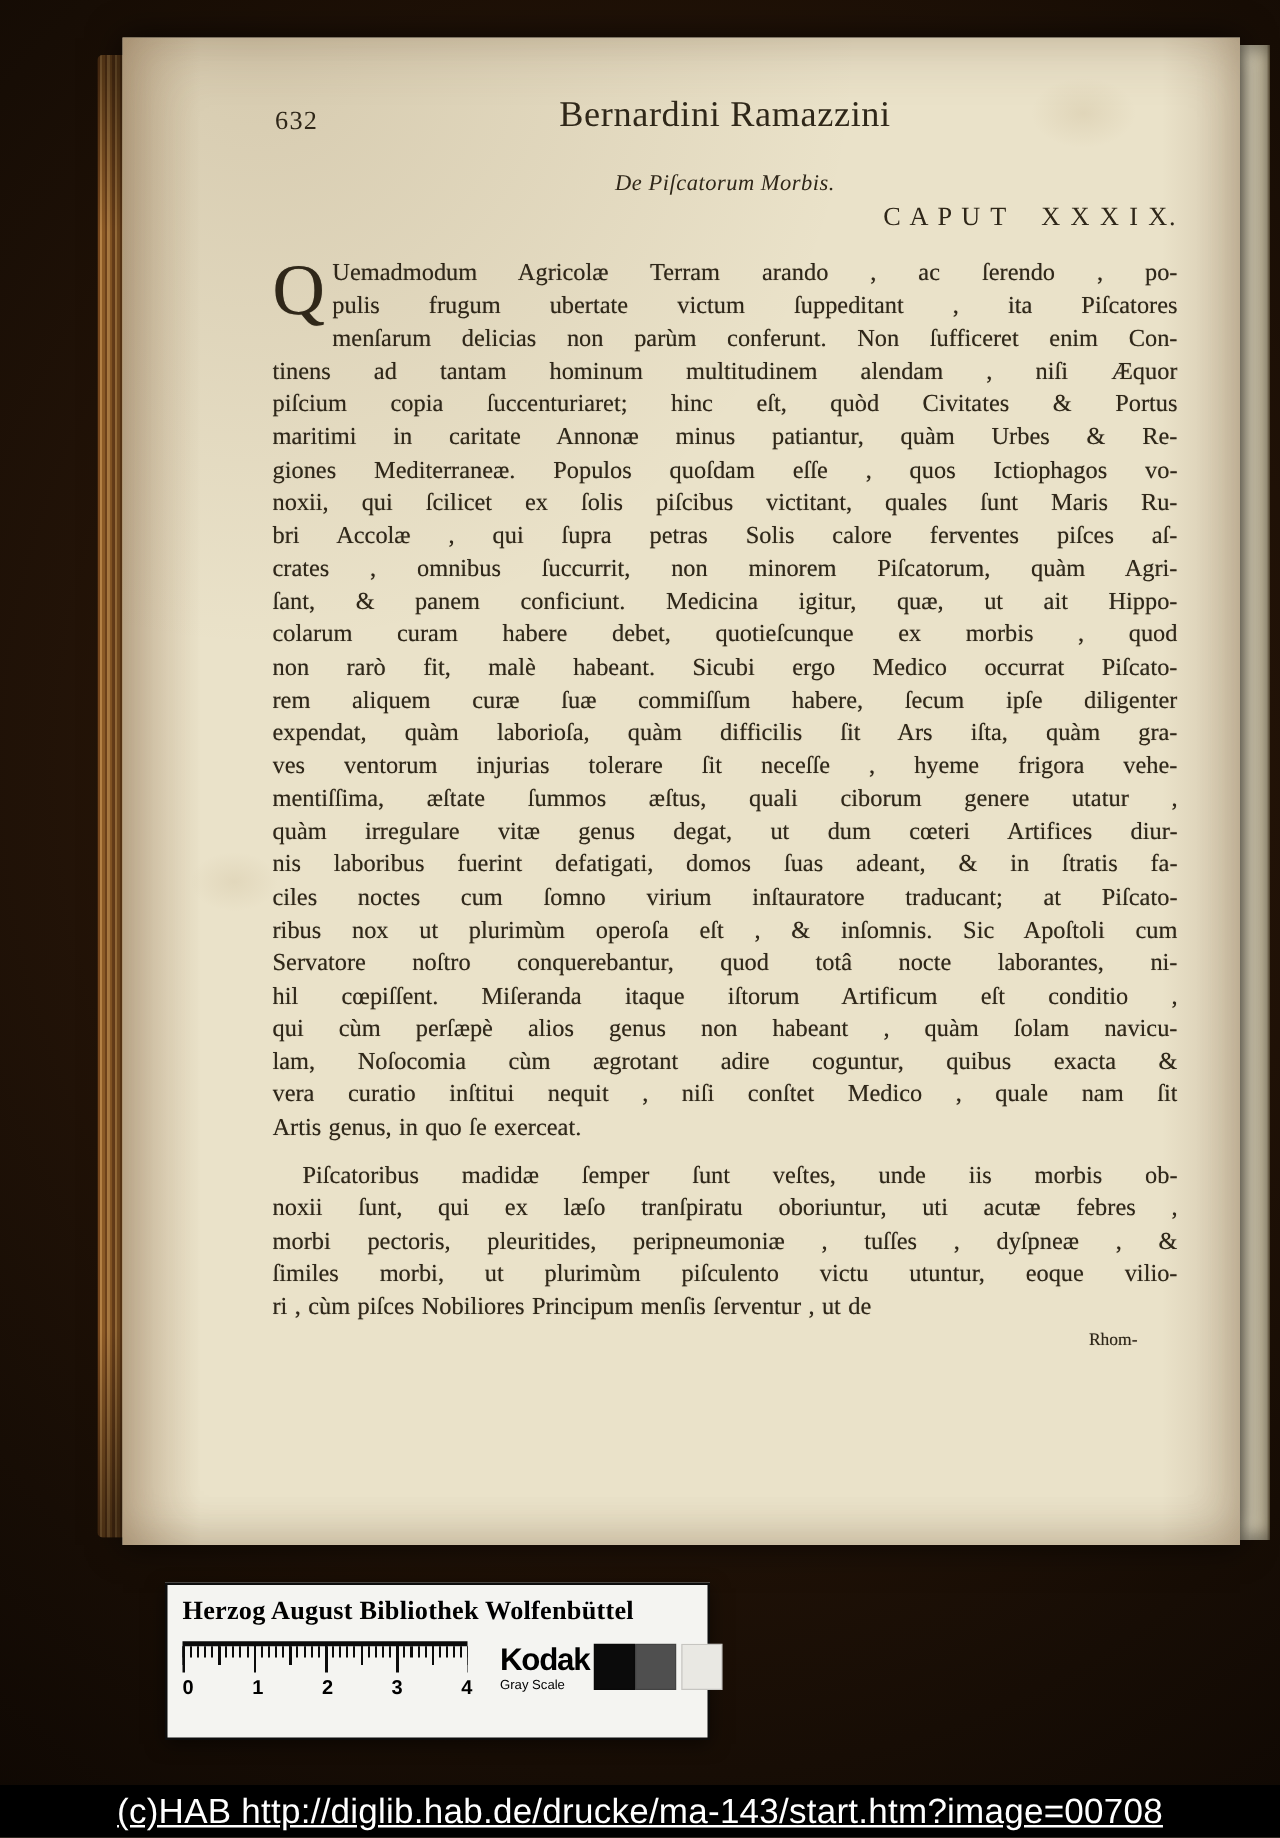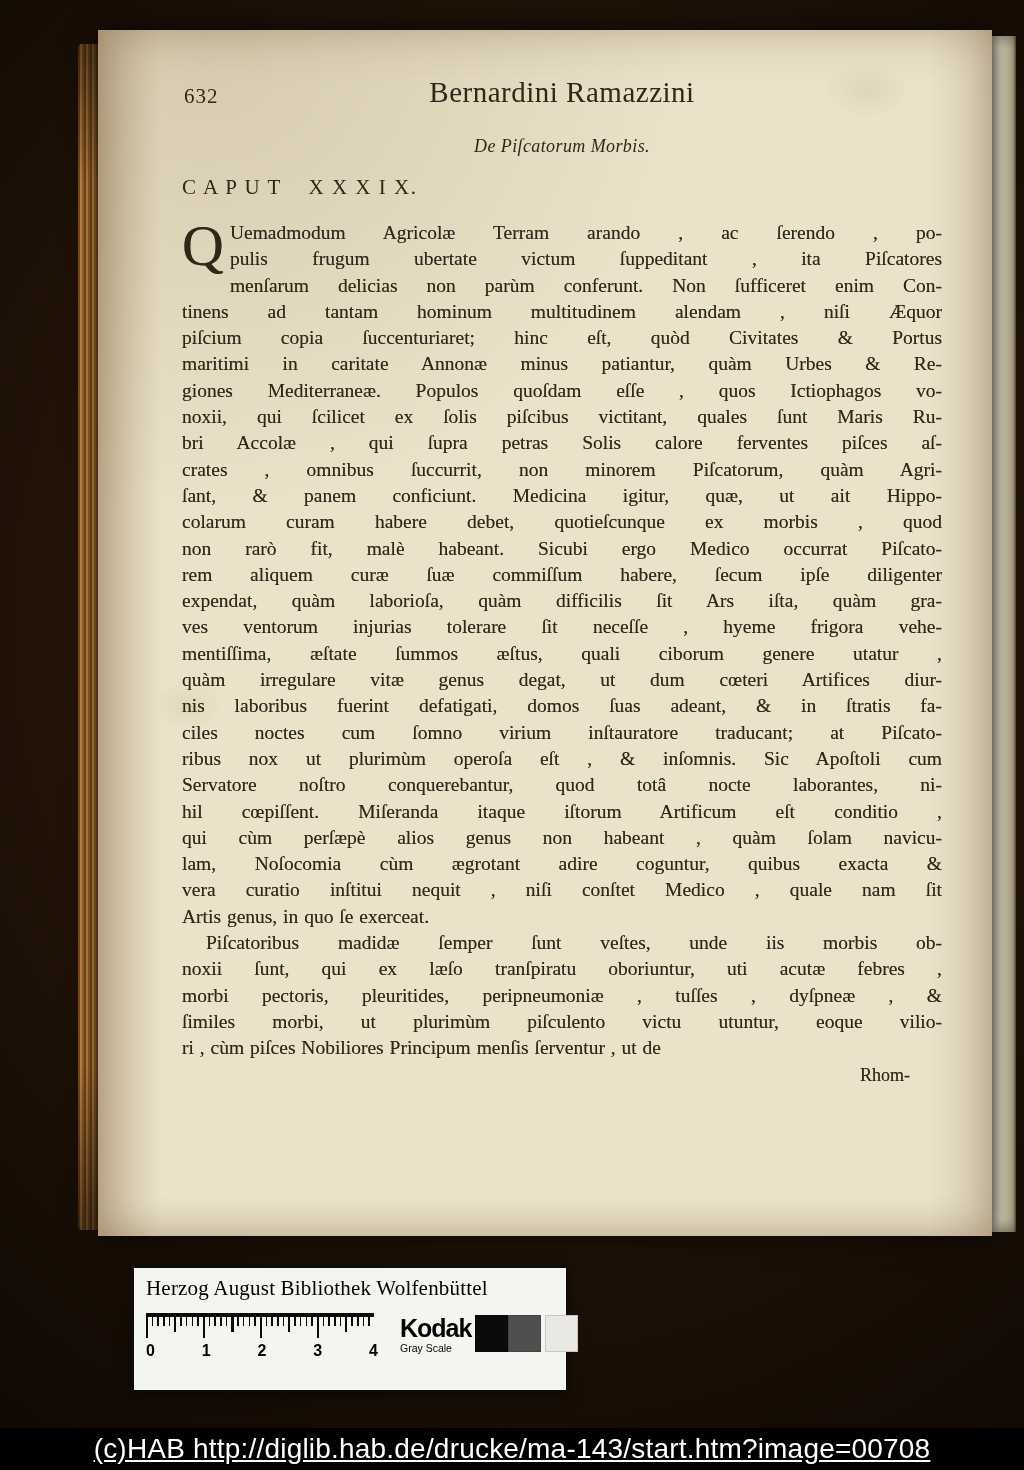--- a/index.html
+++ b/index.html
@@ -16,52 +16,52 @@
       repeating-linear-gradient(to right, #7c4a1e 0 2px, #c08a4a 2px 4px, #9a632a 4px 6px);
   }
   
   .page-right-sliver {
     position:absolute; left:990px; top:36px; width:26px; height:1196px;
     background: linear-gradient(to right, #cfc6ab, #ddd4ba 40%, #b9ae92 90%, #6b5b3e);
     box-shadow: inset 0 6px 10px rgba(0,0,0,.25), inset 0 -6px 10px rgba(0,0,0,.3);
   }
   .page {
     position:absolute; left:98px; top:30px; width:894px; height:1206px; box-sizing:border-box;
-    padding:46px 50px 0 84px;
+    padding:46px 50px 0 120px;
     color:#2f2719;
     background:
       radial-gradient(60px 40px at 86% 5%, rgba(150,120,70,.12), transparent 70%),
       radial-gradient(50px 34px at 10% 56%, rgba(150,120,70,.10), transparent 70%),
       radial-gradient(120% 90% at 12% 0%, rgba(110,80,40,.16), transparent 45%),
       linear-gradient(to right, rgba(140,100,60,.28), rgba(0,0,0,0) 7%, rgba(0,0,0,0) 93%, rgba(120,90,60,.20)),
       #eae2c9;
     box-shadow: 0 0 26px rgba(0,0,0,.7), inset 14px 8px 46px rgba(90,60,30,.22), inset -6px -10px 30px rgba(90,60,30,.18);
   }
   .page-header { position:relative; height:38px; text-align:center; }
   .page-number { position:absolute; left:2px; top:8px; font-size:21px; letter-spacing:1px; }
   .running-header { font-size:29px; letter-spacing:.5px; }
   .section-title { text-align:center; font-style:italic; font-size:18px; margin-top:22px; letter-spacing:.4px; }
-  .chapter-heading { text-align:left; font-size:21px; margin-top:18px; white-space:pre; letter-spacing:1.5px; }
+  .chapter-heading { text-align:right; font-size:21px; margin-top:4px; white-space:pre; letter-spacing:1.5px; }
   .paragraph { font-size:19.5px; line-height:26.3px; margin-top:20px; text-align:justify; word-spacing:1px;
                text-shadow: 0 0 .6px rgba(46,38,25,.55); }
-  .p2 { margin-top:0; }
+  .p2 { margin-top:12px; }
   .drop-cap { float:left; font-size:58px; line-height:46px; height:52px; margin:3px 6px 0 0; }
   .text-line { text-align:justify; text-align-last:justify; white-space:nowrap; overflow:hidden; }
   .lines .text-line:last-child { text-align-last:left; }
   .p2 .text-line:first-child { text-indent:24px; }
-  .catchword { text-align:right; font-size:18px; line-height:26.3px; padding-right:32px;
+  .catchword { text-align:right; font-size:14px; line-height:26.3px; padding-right:32px;
                text-shadow: 0 0 .6px rgba(46,38,25,.55); }
 
   
   .color-card {
     position:absolute; left:132px; top:1266px; width:436px; height:126px; box-sizing:border-box;
     background:#f4f4f1; border:2px solid #0d0d0d; padding:8px 10px 6px 12px;
     box-shadow: 0 4px 14px rgba(0,0,0,.5);
   }
-  .card-title { font-weight:normal; font-size:21px; color:#000; letter-spacing:.2px;
+  .card-title { font-weight:bold; font-size:21px; color:#000; letter-spacing:.2px;
                 font-family:"Liberation Serif","DejaVu Serif",serif; }
   .card-row { display:flex; align-items:flex-start; margin-top:12px; }
   .ruler-wrap { width:228px; }
   .ruler-ticks {
     width:228px; height:23px; border-top:4px solid #0b0b0b;
     background-image:
       repeating-linear-gradient(to right, #0b0b0b 0 1.6px, transparent 1.6px 5.7px),
       repeating-linear-gradient(to right, #0b0b0b 0 2px, transparent 2px 28.5px),
       repeating-linear-gradient(to right, #0b0b0b 0 2.2px, transparent 2.2px 57px);
     background-size:100% 9px, 100% 15px, 100% 21px;

